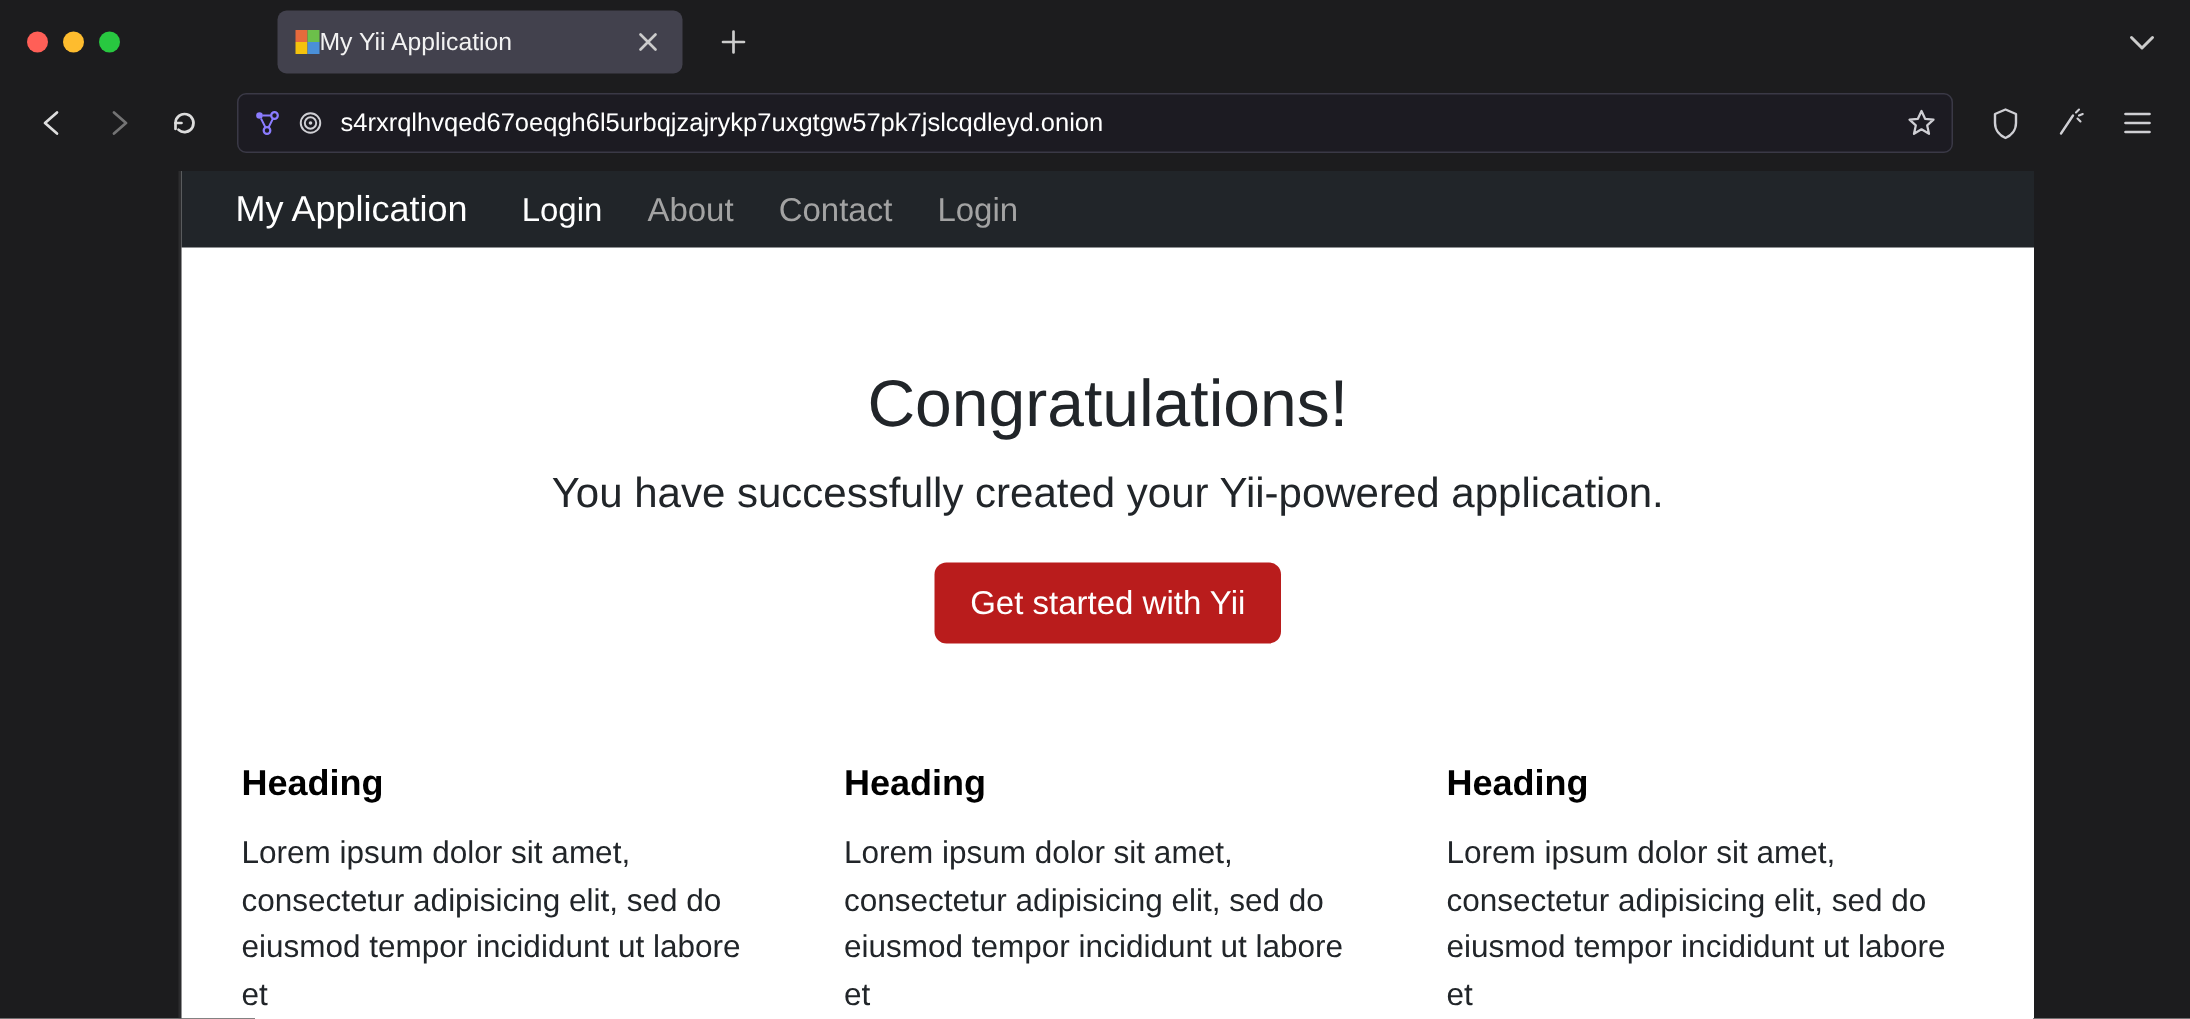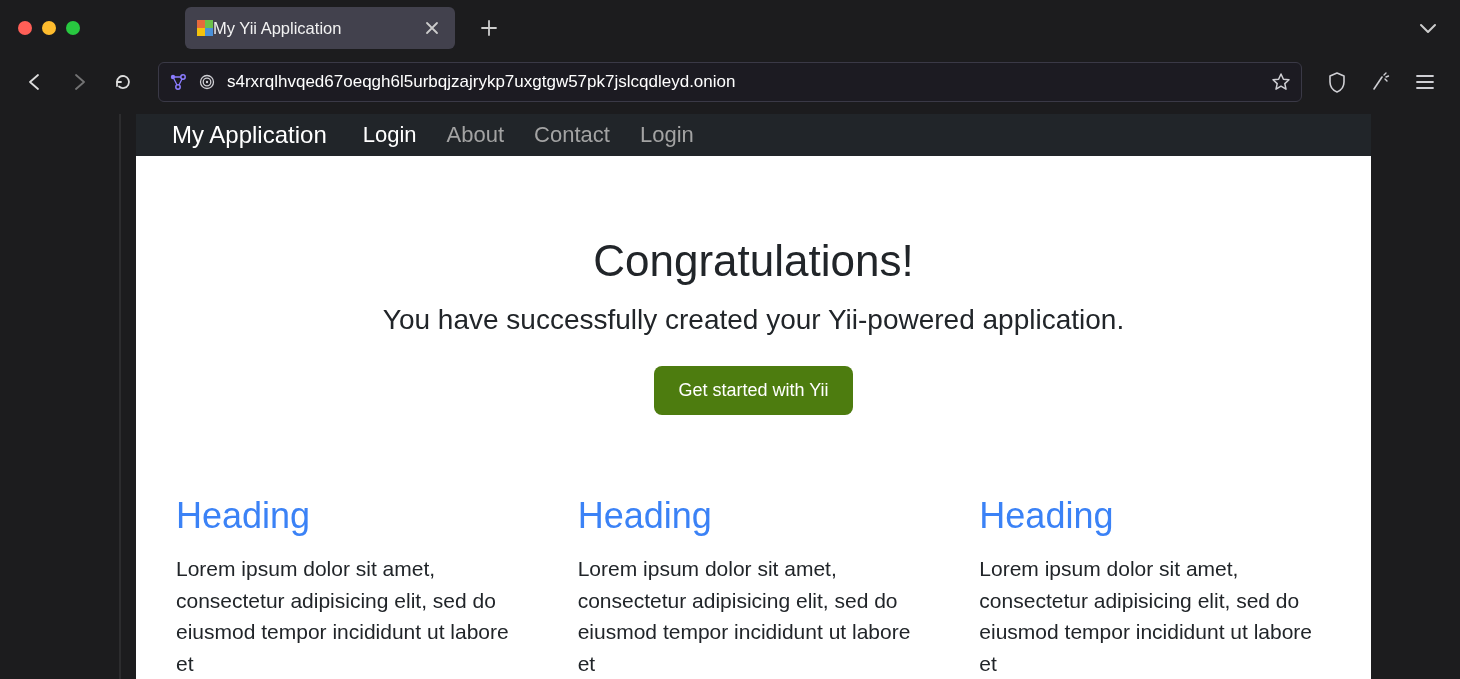--- a/index.html
+++ b/index.html
@@ -108,21 +108,20 @@
   .page-frame {
     position:absolute;
     top:0;
     left:121px;
     width:1235px;
     height:100%;
     background:#fff;
     color:#212529;
     display:flex;
     flex-direction:column;
-    margin-left:15px;
   }
   .left-border {
     position:absolute;
     top:0; left:119px; width:2px; height:100%;
     background:#2c2c2e;
   }
   
   .site-nav {
     background:#212529;
     height:68px;
@@ -151,39 +150,39 @@
     color:#212529;
     margin-bottom:18px;
   }
   .jumbo p.lead {
     font-size:28px;
     color:#212529;
   }
   .cta {
     display:inline-block;
     margin-top:30px;
-    background:#4d7c0f;
+    background:#b91c1c;
     color:#fff;
-    font-size:18px;
+    font-size:22px;
     padding:14px 24px;
     border-radius:8px;
     cursor:pointer;
     text-decoration:none;
   }
   
   .cols {
     display:flex;
     gap:50px;
     padding:40px 40px 0;
   }
   .col { flex:1; }
   .col h2 {
-    font-size:36px;
-    font-weight:400;
-    color:#3b82f6;
+    font-size:24px;
+    font-weight:700;
+    color:#000000;
     margin-bottom:16px;
   }
   .col p {
     font-size:21px;
     line-height:1.5;
     color:#212529;
   }
   svg { display:block; }
 </style>
 </head>

